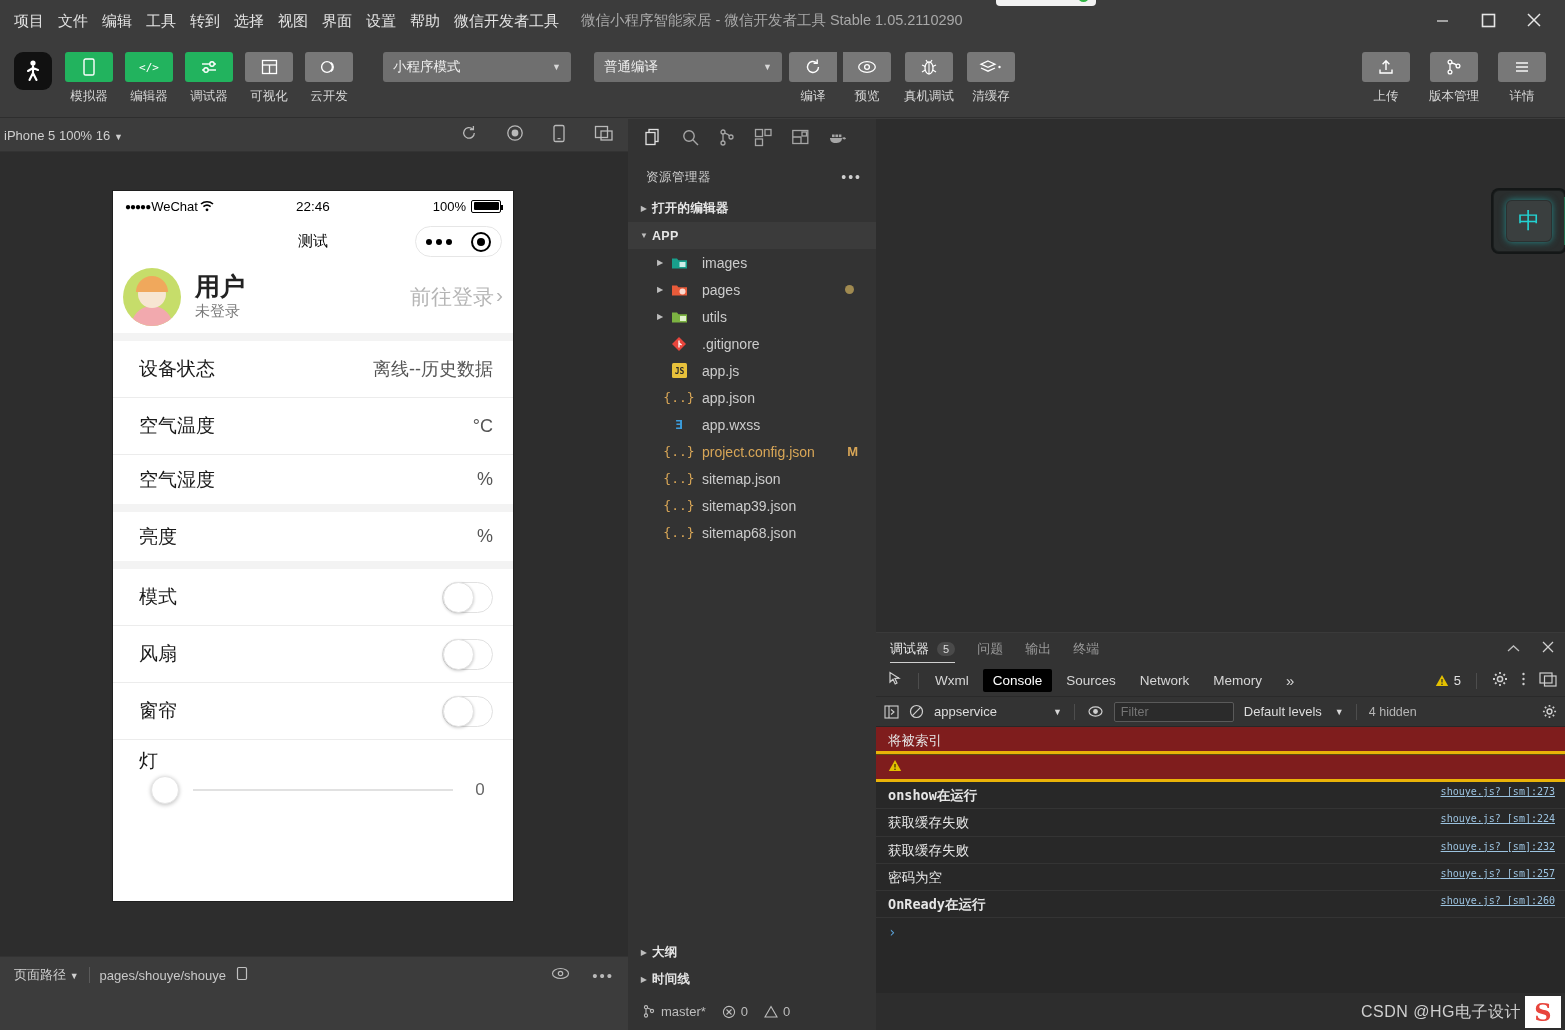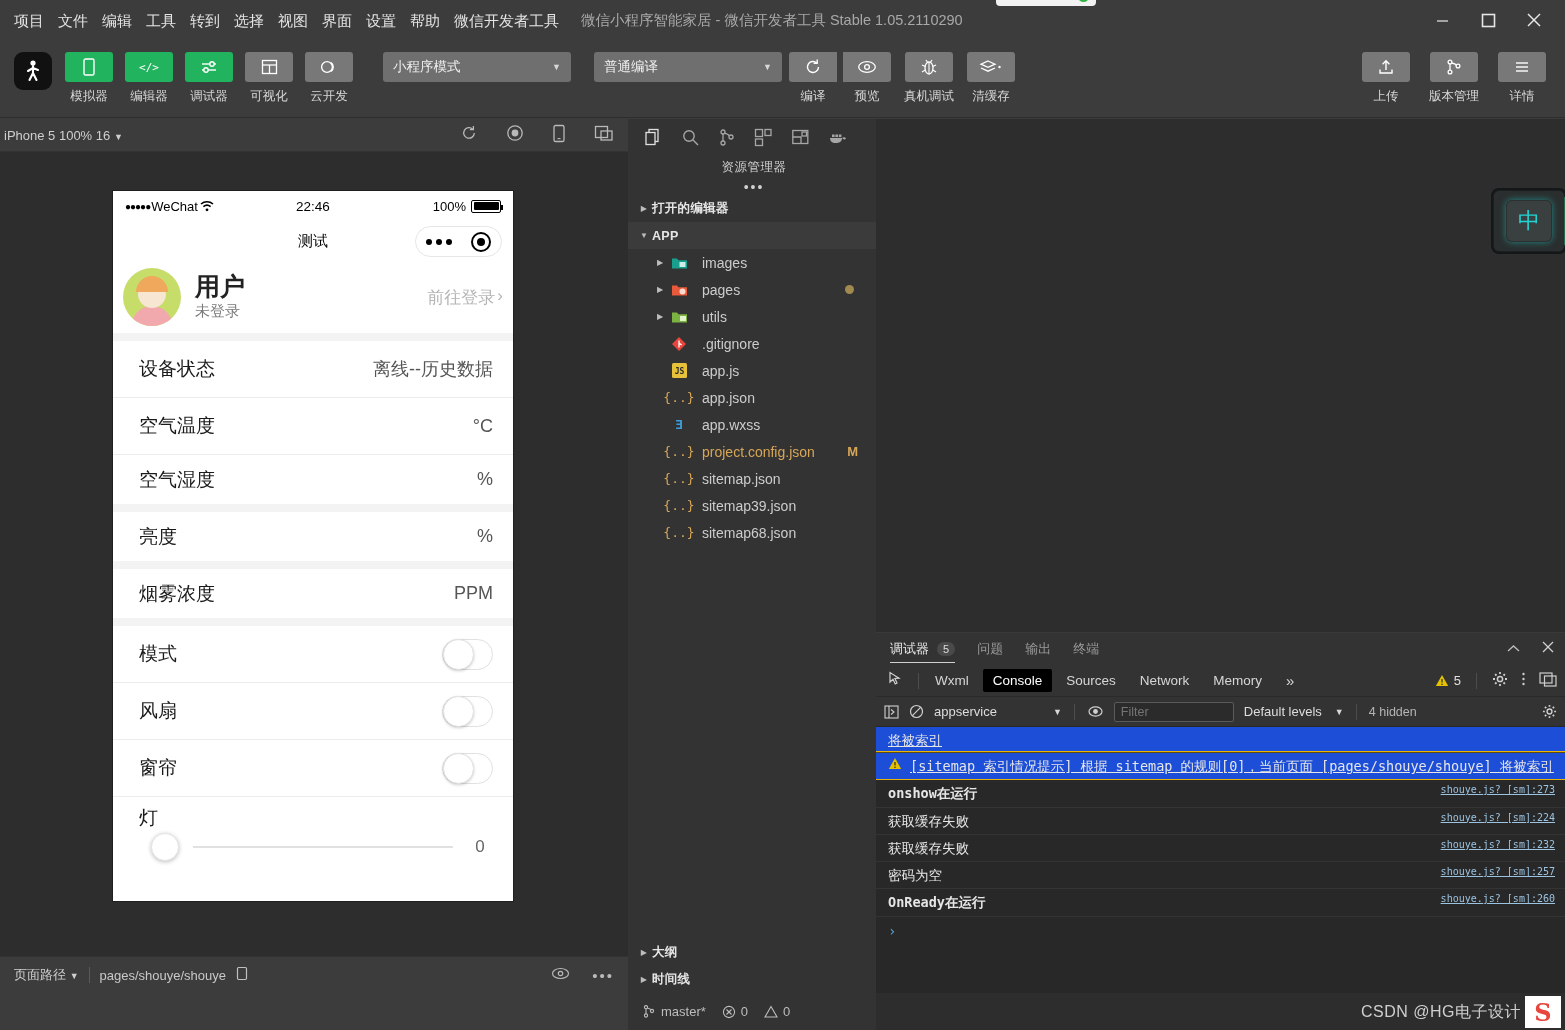--- a/index.html
+++ b/index.html
@@ -88,21 +88,21 @@
   .cap-target i { width: 8px; height: 8px; border-radius: 50%; background: #000; display:block;}
 
   .user-row { height: 80px; display: flex; align-items: center; padding: 0 10px; border-bottom: 8px solid #f3f3f3; }
   .user-av { width: 58px; height: 58px; border-radius: 50%; overflow: hidden; background: #c6dd6a; position: relative; flex: 0 0 auto; }
   .user-av .face { position: absolute; left: 15px; top: 12px; width: 28px; height: 28px; border-radius: 50%; background: #f7e6d2; }
   .user-av .hair { position: absolute; left: 13px; top: 8px; width: 32px; height: 16px; border-radius: 16px 16px 0 0; background: #f0a85c; }
   .user-av .body { position: absolute; left: 8px; bottom: -2px; width: 42px; height: 22px; border-radius: 21px 21px 0 0; background: #f2a9ae; }
   .user-txt { margin-left: 14px; }
   .user-name { font-size: 25px; color: #222; font-weight: 700; line-height: 1.1; }
   .user-sub { font-size: 15px; color: #7a7a7a; margin-top: 2px; }
-  .user-login { margin-left: auto; color: #b5b5b5; font-size: 17px; display:flex; align-items:flex-start; gap:2px;}
+  .user-login { margin-left: auto; color: #b5b5b5; font-size: 21px; display:flex; align-items:flex-start; gap:2px;}
 
   .list-row {
     height: 57px; display: flex; align-items: center; justify-content: space-between;
     padding: 0 20px 0 26px; border-bottom: 1px solid #ececec;
   }
   .list-row.sep { border-bottom: 8px solid #f3f3f3; }
   .lr-label { font-size: 19px; color: #1a1a1a; }
   .lr-value { font-size: 18px; color: #555; }
   .switch {
     width: 51px; height: 31px; border-radius: 16px; background: #fff;
@@ -124,21 +124,21 @@
     display: flex; align-items: center; padding: 0 14px; gap: 10px; border-top: 1px solid #333;
   }
   .sim-footer .lbl { color: #d0d0d0; font-size: 13px; }
   .sim-footer .path { color: #c8c8c8; font-size: 13px; }
   .sim-footer .sep { width: 1px; height: 16px; background: #5a5a5a; }
   .sim-footer .right { margin-left: auto; display: flex; align-items: center; gap: 22px; color: #b9b9b9; }
 
   
   .explorer { position: absolute; left: 628px; top: 119px; width: 248px; height: 911px; background: #333333; }
   .exp-icons { height: 40px; display: flex; align-items: center; gap: 18px; padding: 0 16px; color: #a6a6a6; }
-  .exp-title { height: 36px; display: flex; align-items: center; justify-content: space-between; padding: 0 14px 0 18px; flex-direction: column; }
+  .exp-title { height: 36px; display: flex; align-items: center; justify-content: space-between; padding: 0 14px 0 18px; }
   .exp-title span { color: #cfcfcf; font-size: 12.5px; letter-spacing: .5px; }
   .exp-title .dots { color: #cfcfcf; font-size: 14px; letter-spacing: 2px; }
   .tree-row { height: 27px; display: flex; align-items: center; padding-left: 8px; font-size: 14px; color: #ccc; position: relative; }
   .tree-row.section { color: #e6e6e6; font-weight: 700; font-size: 12.5px; letter-spacing: .3px; }
   .tree-row.active { background: #3b3b3b; }
   .arrow { width: 16px; display: inline-flex; justify-content: center; color: #bdbdbd; font-size: 8px; }
   .fileicon { width: 22px; display: inline-flex; justify-content: center; align-items: center; }
   .fname { margin-left: 12px; }
   .badge-dot { position: absolute; right: 22px; width: 9px; height: 9px; border-radius: 50%; background: #a08a50; }
   .mflag { position: absolute; right: 18px; color: #d8a657; font-size: 13px; font-weight: 700; }
@@ -174,21 +174,21 @@
   .cs-filter {
     width: 120px; height: 20px; background: #2b2b2b; border: 1px solid #5a5a5a; border-radius: 2px;
     color: #9a9a9a; font-size: 12.5px; padding: 0 6px; display: flex; align-items: center; outline: none;
   }
   .cs-lv { font-size: 13px; color: #ddd; display: flex; align-items: center; gap: 5px; }
   .cs-hidden { font-size: 12.5px; color: #b5b5b5; }
   .cs-bar .ic { color: #cfcfcf; display: flex; align-items: center; }
 
   .console { position: absolute; left: 0; top: 94px; width: 689px; height: 266px; background: #282828; overflow: hidden; font-family: "DejaVu Sans Mono", "Liberation Mono", monospace; }
   .c-row { display: flex; align-items: flex-start; padding: 4px 10px 4px 12px; border-bottom: 1px solid #343434; font-size: 13.5px; color: #e6e6e6; min-height: 25px; }
-  .c-row.warnblock { background: #1d4ed8; border-bottom: 1px solid #eab308; border-top: 1px solid #5c4d12; text-decoration: underline; }
+  .c-row.warnblock { background: #7f1d1d; border-bottom: 3px solid #eab308; border-top: 1px solid #5c4d12; }
   .c-msg { flex: 1; line-height: 1.35; }
   .c-src { color: #9cc3e0; text-decoration: underline; font-size: 10px; white-space: nowrap; margin-left: 8px; }
   .c-warn-ico { color: #e3c000; margin-right: 8px; font-size: 13px; }
   .c-false { color: #a588d8; }
   .c-prompt { padding: 6px 12px; color: #5a9fd4; font-size: 14px; }
   .bold { font-weight: 700; }
 
   
   .ime {
     position: absolute; right: 0px; top: 190px; width: 72px; height: 62px;
@@ -500,24 +500,20 @@
         <span class="lr-value">°C</span>
       </div>
       <div class="list-row sep">
         <span class="lr-label">空气湿度</span>
         <span class="lr-value">%</span>
       </div>
       <div class="list-row sep">
         <span class="lr-label">亮度</span>
         <span class="lr-value">%</span>
       </div>
-      <div class="list-row sep">
-        <span class="lr-label">烟雾浓度</span>
-        <span class="lr-value">PPM</span>
-      </div>
 
       <div class="list-row">
         <span class="lr-label">模式</span>
         <span class="switch">
             <i></i>
           </span>
       </div>
       <div class="list-row">
         <span class="lr-label">风扇</span>
         <span class="switch">
@@ -867,21 +863,20 @@
         <span class="c-msg">将被索引</span>
       </div>
       <div class="c-row warnblock">
         <span class="c-warn-ico">
           <svg width="14" height="13" viewBox="0 0 14 13">
               <path d="M7 1 L13.2 12 L0.8 12 Z" fill="#e3c000"></path>
               <line x1="7" y1="5" x2="7" y2="8.5" stroke="#332b00" stroke-width="1.2"></line>
               <circle cx="7" cy="10.2" r=".8" fill="#332b00"></circle>
             </svg>
         </span>
-        <span class="c-msg">[sitemap 索引情况提示] 根据 sitemap 的规则[0]，当前页面 [pages/shouye/shouye] 将被索引</span>
       </div>
       <div class="c-row">
         <span class="c-msg bold">onshow在运行</span>
         <span class="c-src">shouye.js? [sm]:273</span>
       </div>
       <div class="c-row">
         <span class="c-msg">获取缓存失败</span>
         <span class="c-src">shouye.js? [sm]:224</span>
       </div>
       <div class="c-row">

